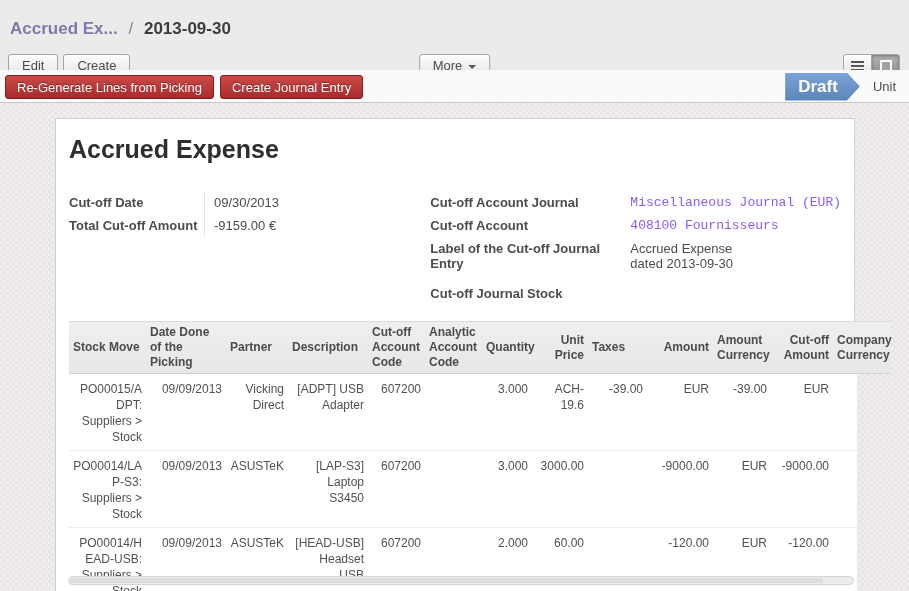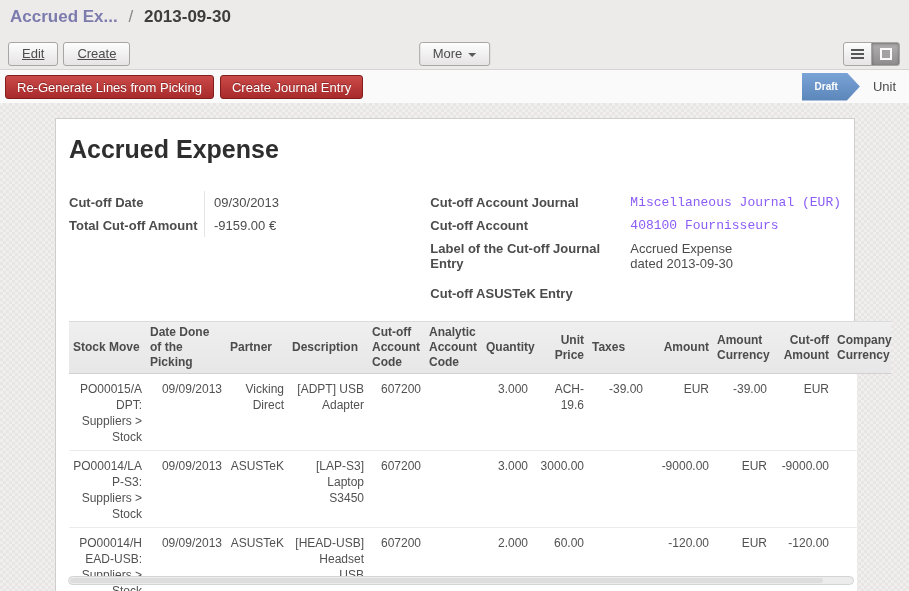--- a/index.html
+++ b/index.html
@@ -4,21 +4,21 @@
 <style>
   * { box-sizing: border-box; margin: 0; padding: 0; }
   html,body { width: 909px; height: 591px; }
   body {
     position: relative; overflow: hidden;
     font-family: "Liberation Sans", sans-serif;
     background: #edebea; color: #4c4c4c;
   }
   
   .topbar {
-    position: absolute; top: 0; left: 0; right: 0; height: 70px;
+    position: absolute; top: 12px; left: 0; right: 0; height: 70px;
     background: #edebea; border-bottom: 1px solid #d7d4d3;
   }
   .breadcrumb { position: absolute; left: 10px; top: 7px; font-size: 17px; font-weight: bold; }
   .breadcrumb .parent { color: #7c7bad; cursor: pointer; }
   .breadcrumb .sep { color: #888; font-weight: normal; margin: 0 6px; }
   .breadcrumb .current { color: #3d3d3d; }
   .btn {
     display: inline-block; height: 24px; line-height: 16px; padding: 3px 13px;
     font-size: 13px; color: #4c4c4c; text-align: center; cursor: pointer;
     background: linear-gradient(#fdfdfd, #e6e4e4);
@@ -37,34 +37,34 @@
     background: linear-gradient(#fdfdfd, #e6e4e4); border: 1px solid #a8a5a5; cursor: pointer;
   }
   .sw-btn:first-child { border-radius: 3px 0 0 3px; }
   .sw-btn:last-child  { border-radius: 0 3px 3px 0; margin-left: -1px; }
   .sw-btn.active { background: linear-gradient(#b2b0b0, #8e8c8c); box-shadow: inset 0 1px 3px rgba(0,0,0,.35); }
   .icon-list { width: 13px; height: 10px;
     background: repeating-linear-gradient(#565656 0 2px, transparent 2px 4px); }
   .icon-form { width: 12px; height: 12px; border: 2px solid #fafafa; background: #a3a1a1; }
   
   .actionbar {
-    position: absolute; top: 70px; left: 0; right: 0; height: 48px;
+    position: absolute; top: 70px; left: 0; right: 0; height: 33px;
     background: #fbfafa; border-bottom: 1px solid #c9c6c5;
   }
   .actionbar .left { position: absolute; left: 5px; top: 0; height: 33px; display: flex; align-items: center; gap: 6px; }
   .btn-red {
     height: 24px; padding: 4px 11px; font-size: 13px; color: #fff; cursor: pointer;
     background: linear-gradient(#cb4a4a, #a82a2a);
     border: 1px solid #801d1d; border-radius: 3px;
     text-shadow: 0 -1px 0 rgba(0,0,0,.3);
   }
   .statusbar { position: absolute; right: 9px; top: 0; height: 33px; display: flex; align-items: center; }
   .state-active {
     position: relative; height: 28px; line-height: 28px; padding: 0 22px 0 13px;
-    color: #fff; font-size: 10px; font-weight: bold;
+    color: #fff; font-size: 17px; font-weight: bold;
     background: linear-gradient(#7aa3d6, #5b86ba);
     clip-path: polygon(0 0, calc(100% - 13px) 0, 100% 50%, calc(100% - 13px) 100%, 0 100%);
   }
   .state-idle { color: #4c4c4c; font-size: 13px; padding: 0 4px; margin-left: 9px; }
   
   .content {
     position: absolute; top: 103px; left: 0; right: 0; bottom: 0;
     background-color: #f1efee;
     background-image:
       linear-gradient(45deg, #e8e5e4 25%, transparent 25%, transparent 75%, #e8e5e4 75%),
@@ -173,21 +173,21 @@
         </div>
         <div class="frow">
           <div class="flabel">Cut-off Account</div>
           <div class="fvalue link">408100 Fournisseurs</div>
         </div>
         <div class="frow">
           <div class="flabel">Label of the Cut-off Journal Entry</div>
           <div class="fvalue narrow-value">Accrued Expense dated 2013-09-30</div>
         </div>
         <div class="frow row-gap">
-          <div class="flabel">Cut-off ASUSTeK Entry</div>
+          <div class="flabel">Cut-off Journal Stock</div>
           <div class="fvalue"></div>
         </div>
       </div>
     </div>
 
     <div class="tablewrap">
       <div class="thead cols">
           <div class="hcell">Stock Move</div>
           <div class="hcell">Date Done of the Picking</div>
           <div class="hcell">Partner</div>

